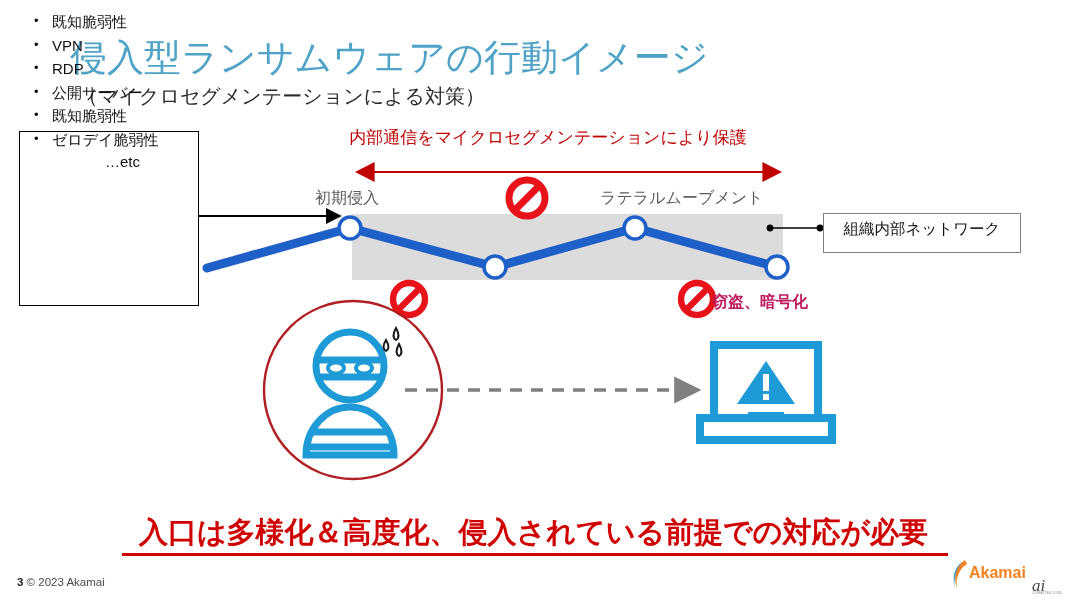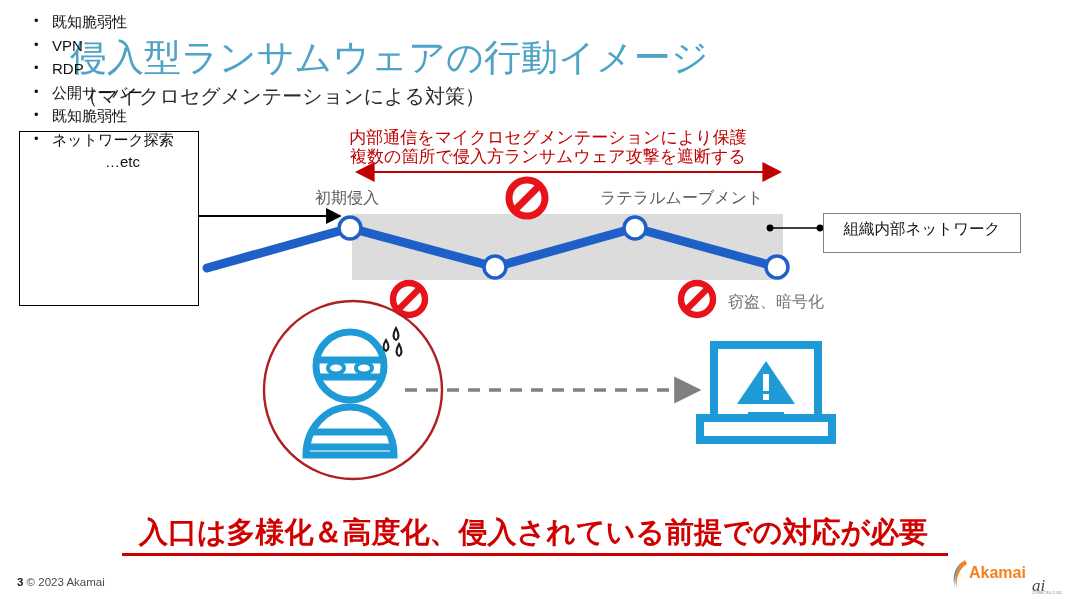--- a/index.html
+++ b/index.html
@@ -108,21 +108,21 @@
   
   .node-label {
     position: absolute;
     font-size: 16px;
     color: #5a5a5a;
     white-space: nowrap;
   }
   #lbl-initial { left: 315px; top: 188px; text-align: center; }
   #lbl-lateral { left: 556px; top: 188px; margin-left: 44px; }
   #lbl-network { left: 438px; top: 292px; }
-  #lbl-exfil   { left: 728px; top: 292px; color: #737373; }
+  #lbl-exfil   { left: 712px; top: 292px; color: #be185d; font-weight: bold; }
 
   
   #org-box {
     position: absolute;
     left: 823px;
     top: 213px;
     width: 198px;
     height: 40px;
     border: 1.4px solid #7f7f7f;
     background: #ffffff;
@@ -196,27 +196,26 @@
   <div id="title">侵入型ランサムウェアの行動イメージ</div>
   <div id="subtitle">（マイクロセグメンテーションによる対策）</div>
 
   <div id="entry-box"></div>
   <ul id="entry-list">
     <li>既知脆弱性</li>
     <li>VPN</li>
     <li>RDP</li>
     <li>公開サーバー</li>
     <li>既知脆弱性</li>
-    <li>ネットワーク探索</li>
+    <li>ゼロデイ脆弱性</li>
   </ul>
   <div id="entry-etc">…etc</div>
 
   <div id="red-note">
     <div>内部通信をマイクロセグメンテーションにより保護</div>
-    <div>複数の箇所で侵入方ランサムウェア攻撃を遮断する</div>
   </div>
 
   <div id="gray-band"></div>
 
   <svg class="layer" viewBox="0 0 1067 600">
     <defs>
       <marker id="arrow-red" markerWidth="9" markerHeight="9" refX="8" refY="4.5" orient="auto">
         <path d="M0,0 L9,4.5 L0,9 Z" fill="#C00000"></path>
       </marker>
       <marker id="arrow-red-start" markerWidth="9" markerHeight="9" refX="1" refY="4.5" orient="auto">

